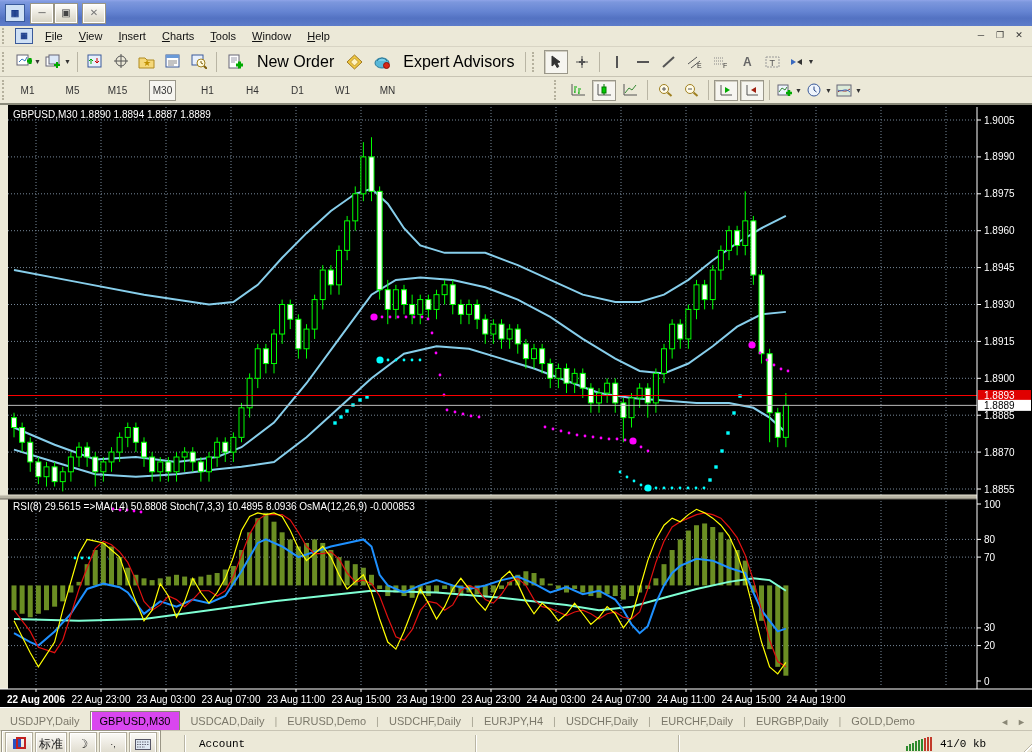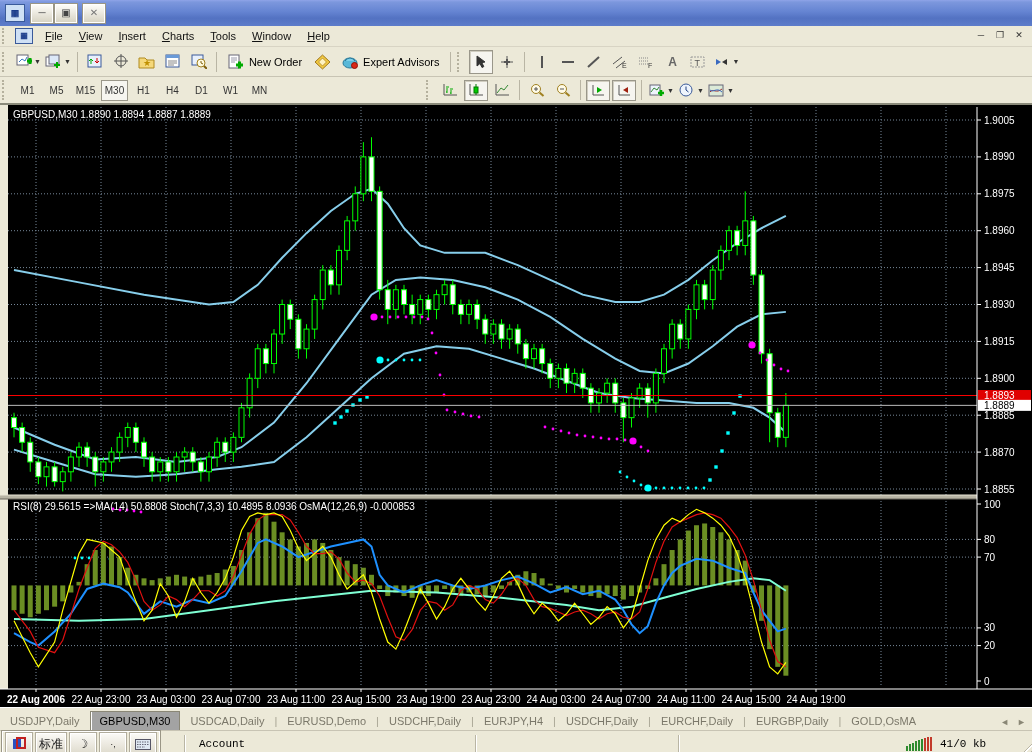--- a/index.html
+++ b/index.html
@@ -29,34 +29,34 @@
   
   .toolbar1{height:29px;display:flex;align-items:center;background:#ece9d8;border-bottom:1px solid #c8c4b4;}
   .toolbar2{height:26px;display:flex;align-items:center;background:#ece9d8;border-bottom:2px solid #8a8a7a;}
   .tgrip{width:6px;height:20px;margin:0 3px 0 2px;border-left:2px dotted #b5b19e;}
   .tsep{width:1px;height:20px;background:#b9b5a4;margin:0 4px;}
   .tbtn{min-width:22px;height:22px;display:flex;align-items:center;justify-content:center;
     border:1px solid transparent;margin:0 1px;font-size:13px;color:#333;position:relative;}
   .tbtn.small{height:19px;}
   .tbtn.pressed{background:#f6f5f0;border:1px solid #9a978a;box-shadow:inset 1px 1px 0 #d0cdc0;}
   .tbtn .caret{font-size:7px;color:#333;margin-left:2px;}
-  .tbtn.labelled{padding:0 5px;font-size:11px;color:#000;gap:4px;}
+  .tbtn.labelled{padding:0 5px;font-size:16px;color:#000;gap:12px;}
   .ico{display:inline-flex;align-items:center;justify-content:center;width:17px;height:16px;position:relative;}
   .ico svg{display:block;}
   .tf-btn{min-width:25px;height:19px;display:flex;align-items:center;justify-content:center;
     font-size:10px;color:#333;border:1px solid transparent;margin:0 1px;}
   .tf-btn.pressed{background:#f6f5f0;border:1px solid #9a978a;}
   .flexspacer{flex:1;}
   
   .chart-region{height:602px;background:#000;}
   svg text{font-family:"Liberation Sans","DejaVu Sans",sans-serif;}
   
   .tabbar{height:22px;background:#ece9d8;display:flex;align-items:flex-end;border-top:1px solid #fff;font-size:11px;}
   .tab{padding:3px 9px 3px 9px;color:#7b786a;white-space:nowrap;border:1px solid transparent;border-bottom:0;}
-  .tab.active{background:#a3a3a3;color:#000;border:1px solid #8a8776;border-bottom:0;
+  .tab.active{background:#d946ef;color:#000;border:1px solid #8a8776;border-bottom:0;
     box-shadow:1px 0 0 #fff inset;position:relative;top:0;}
   .tab-sep{color:#a8a493;padding:3px 0;}
   .tab-arrows{margin-left:auto;display:flex;align-items:center;padding:0 6px 3px 0;color:#8a8776;font-size:9px;gap:8px;}
   
   .statusbar{height:26px;background:#ece9d8;border-top:1px solid #c8c4b4;display:flex;align-items:center;font-size:11px;}
   .ime{display:flex;align-items:center;height:24px;background:#ece9d8;border:1px solid #fff;
     outline:1px solid #9a9686;margin-left:2px;padding:0 1px;}
   .ime .ime-btn{height:20px;min-width:20px;display:flex;align-items:center;justify-content:center;
     background:linear-gradient(180deg,#faf9f5,#dedacc);border:1px solid #fff;outline:1px solid #b0ac9c;
     margin:0 2px;font-size:12px;color:#222;padding:0 2px;}
@@ -270,21 +270,21 @@
             <path d="M13 4 l-5 3 5 3z" fill="#333"></path>
           </svg>
         </span>
       <span class="caret">▼</span>
     </div>
     <div class="flexspacer"></div>
   </div>
 
   <div class="toolbar2">
     <div class="tgrip"></div>
-    <div id="tf-buttons" style="display:flex;">
+    <div id="tf-buttons" style="display:flex;gap:16px;">
         <div class="tf-btn">M1</div>
         <div class="tf-btn">M5</div>
         <div class="tf-btn">M15</div>
         <div class="tf-btn pressed">M30</div>
         <div class="tf-btn">H1</div>
         <div class="tf-btn">H4</div>
         <div class="tf-btn">D1</div>
         <div class="tf-btn">W1</div>
         <div class="tf-btn">MN</div>
       </div>
@@ -926,21 +926,21 @@
         <div class="tab">USDCHF,Daily</div>
         <span class="tab-sep">|</span>
         <div class="tab">EURJPY,H4</div>
         <span class="tab-sep">|</span>
         <div class="tab">USDCHF,Daily</div>
         <span class="tab-sep">|</span>
         <div class="tab">EURCHF,Daily</div>
         <span class="tab-sep">|</span>
         <div class="tab">EURGBP,Daily</div>
         <span class="tab-sep">|</span>
-        <div class="tab">GOLD,OsMA</div>
+        <div class="tab">GOLD,Demo</div>
       </div>
     <div class="tab-arrows">
       <span>◄</span>
       <span>►</span>
     </div>
   </div>
 
   <div class="statusbar">
     <div class="ime">
       <div class="ime-btn">

